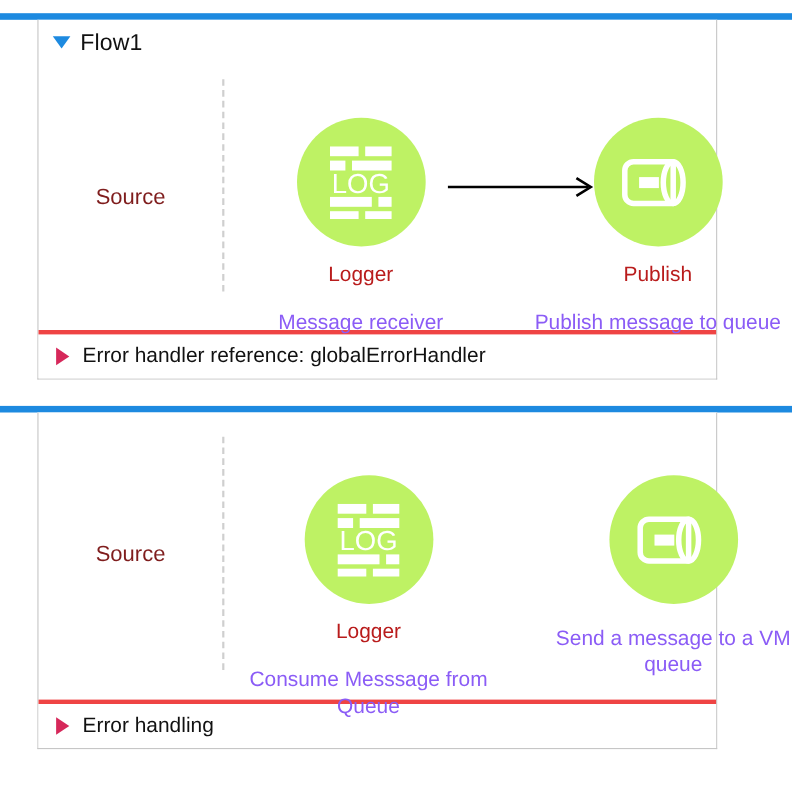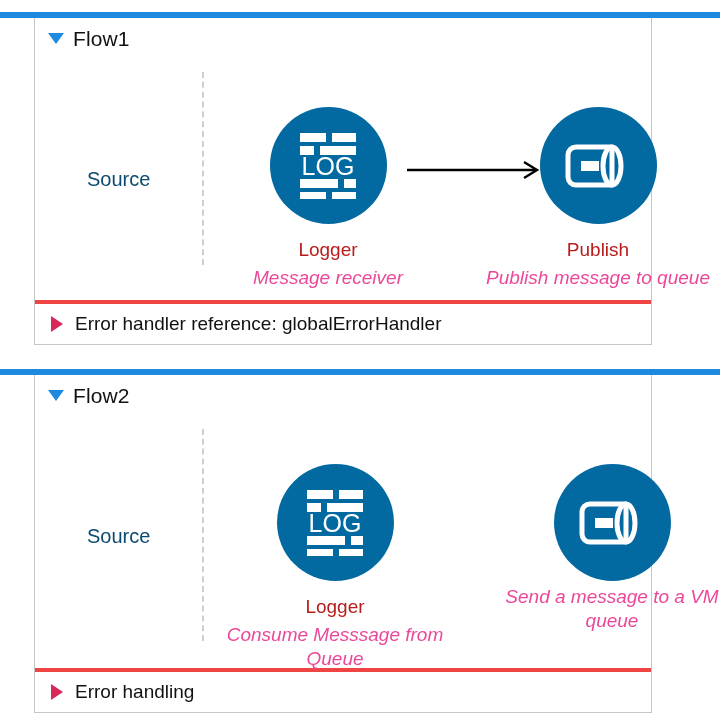--- a/index.html
+++ b/index.html
@@ -66,56 +66,55 @@
   
   .flow-canvas {
     position: relative;
     height: 250px;
   }
   .source-label {
     position: absolute;
     left: 52px;
     top: 118px;
     font-size: 20px;
-    color: #0c4a6e;
+    color: #7f1d1d;
   }
   .dashed-divider {
     position: absolute;
     left: 167px;
     top: 22px;
     width: 0;
     border-left: 2px dashed #cfcfcf;
   }
 
   
   .node {
     position: absolute;
     width: 230px;
     text-align: center;
   }
   .node-circle {
     width: 117px;
     height: 117px;
     border-radius: 50%;
-    background: #0369a1;
+    background: #bef264;
     margin: 0 auto;
     position: relative;
   }
   .node-type {
     margin-top: 14px;
     font-size: 19px;
     color: #b91c1c;
     line-height: 1.25;
   }
   .node-name {
-    margin-top: 4px;
+    margin-top: 20px;
     font-size: 19px;
-    color: #ec4899;
+    color: #8b5cf6;
     line-height: 1.28;
-    font-style: italic;
   }
 
   
   .arrow {
     position: absolute;
     height: 20px;
   }
   .arrow svg { display: block; }
 
   
@@ -210,24 +209,20 @@
         <span class="tri-right"></span>
         <span class="error-text">Error handler reference: globalErrorHandler</span>
       </div>
     </div>
   </div>
 
   <div class="flow-panel" style="top:369px;">
     <div class="flow-topbar"></div>
     <div class="flow-body">
 
-      <div class="flow-title-row">
-        <span class="tri-down"></span>
-        <span class="flow-title">Flow2</span>
-      </div>
 
       <div class="flow-canvas" style="height:261px;">
         <span class="source-label">Source</span>
         <div class="dashed-divider" style="height:212px;"></div>
 
         <div class="node" style="left:185px; top:57px;">
           <div class="node-circle">
             <svg class="log-icon" width="68" height="66" viewBox="0 0 68 66">
               <rect x="6" y="0" width="26" height="9" fill="#ffffff"></rect>
               <rect x="38" y="0" width="24" height="9" fill="#ffffff"></rect>

